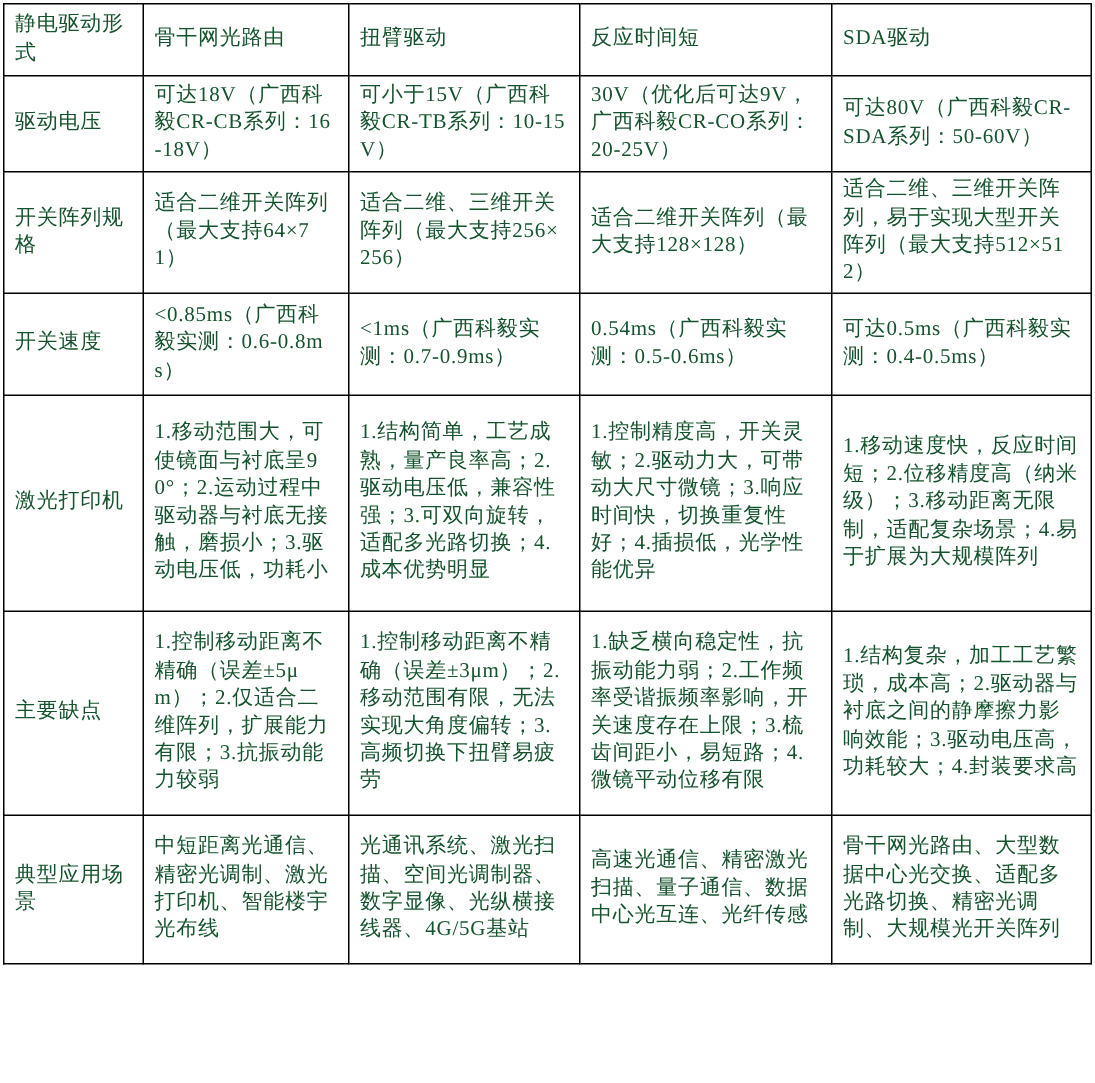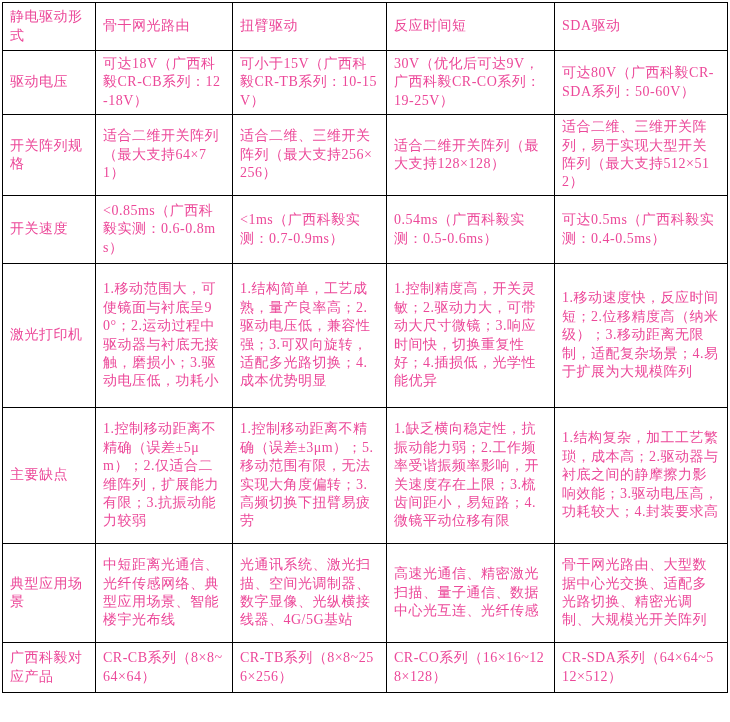--- a/index.html
+++ b/index.html
@@ -10,21 +10,21 @@
   }
   .table-wrap {
     padding: 2px;
     width: 726px;
   }
   table.cmp {
     border-collapse: collapse;
     table-layout: fixed;
     width: 725px;
     font-family: "Liberation Serif", "DejaVu Serif", serif;
-    color: #ec4899;
+    color: #14532d;
   }
   table.cmp th, table.cmp td {
     border: 1px solid #000000;
     font-size: 14px;
     line-height: 1.32;
     font-weight: normal;
     text-align: left;
     vertical-align: middle;
     padding: 2px 7px 2px 7px;
     letter-spacing: 0.5px;
@@ -57,23 +57,23 @@
       <tr class="r0">
         <th>静电驱动形式</th>
         <th>骨干网光路由</th>
         <th>扭臂驱动</th>
         <th>反应时间短</th>
         <th>SDA驱动</th>
       </tr>
 
       <tr class="r1">
         <th>驱动电压</th>
-        <td>可达18V（广西科毅CR-CB系列：12-18V）</td>
+        <td>可达18V（广西科毅CR-CB系列：16-18V）</td>
         <td>可小于15V（广西科毅CR-TB系列：10-15V）</td>
-        <td>30V（优化后可达9V，广西科毅CR-CO系列：19-25V）</td>
+        <td>30V（优化后可达9V，广西科毅CR-CO系列：20-25V）</td>
         <td>可达80V（广西科毅CR-SDA系列：50-60V）</td>
       </tr>
 
       <tr class="r2">
         <th>开关阵列规格</th>
         <td>适合二维开关阵列（最大支持64×71）</td>
         <td>适合二维、三维开关阵列（最大支持256×256）</td>
         <td>适合二维开关阵列（最大支持128×128）</td>
         <td>适合二维、三维开关阵列，易于实现大型开关阵列（最大支持512×512）</td>
       </tr>
@@ -90,35 +90,28 @@
         <th>激光打印机</th>
         <td>1.移动范围大，可使镜面与衬底呈90°；2.运动过程中驱动器与衬底无接触，磨损小；3.驱动电压低，功耗小</td>
         <td>1.结构简单，工艺成熟，量产良率高；2.驱动电压低，兼容性强；3.可双向旋转，适配多光路切换；4.成本优势明显</td>
         <td>1.控制精度高，开关灵敏；2.驱动力大，可带动大尺寸微镜；3.响应时间快，切换重复性好；4.插损低，光学性能优异</td>
         <td>1.移动速度快，反应时间短；2.位移精度高（纳米级）；3.移动距离无限制，适配复杂场景；4.易于扩展为大规模阵列</td>
       </tr>
 
       <tr class="r5">
         <th>主要缺点</th>
         <td>1.控制移动距离不精确（误差±5μm）；2.仅适合二维阵列，扩展能力有限；3.抗振动能力较弱</td>
-        <td>1.控制移动距离不精确（误差±3μm）；5.移动范围有限，无法实现大角度偏转；3.高频切换下扭臂易疲劳</td>
+        <td>1.控制移动距离不精确（误差±3μm）；2.移动范围有限，无法实现大角度偏转；3.高频切换下扭臂易疲劳</td>
         <td>1.缺乏横向稳定性，抗振动能力弱；2.工作频率受谐振频率影响，开关速度存在上限；3.梳齿间距小，易短路；4.微镜平动位移有限</td>
         <td>1.结构复杂，加工工艺繁琐，成本高；2.驱动器与衬底之间的静摩擦力影响效能；3.驱动电压高，功耗较大；4.封装要求高</td>
       </tr>
 
       <tr class="r6">
         <th>典型应用场景</th>
-        <td>中短距离光通信、光纤传感网络、典型应用场景、智能楼宇光布线</td>
+        <td>中短距离光通信、精密光调制、激光打印机、智能楼宇光布线</td>
         <td>光通讯系统、激光扫描、空间光调制器、数字显像、光纵横接线器、4G/5G基站</td>
         <td>高速光通信、精密激光扫描、量子通信、数据中心光互连、光纤传感</td>
         <td>骨干网光路由、大型数据中心光交换、适配多光路切换、精密光调制、大规模光开关阵列</td>
       </tr>
 
-      <tr class="r7">
-        <th>广西科毅对应产品</th>
-        <td>CR-CB系列（8×8~64×64）</td>
-        <td>CR-TB系列（8×8~256×256）</td>
-        <td>CR-CO系列（16×16~128×128）</td>
-        <td>CR-SDA系列（64×64~512×512）</td>
-      </tr>
     </tbody>
   </table>
 </div>
 
 </body></html>

